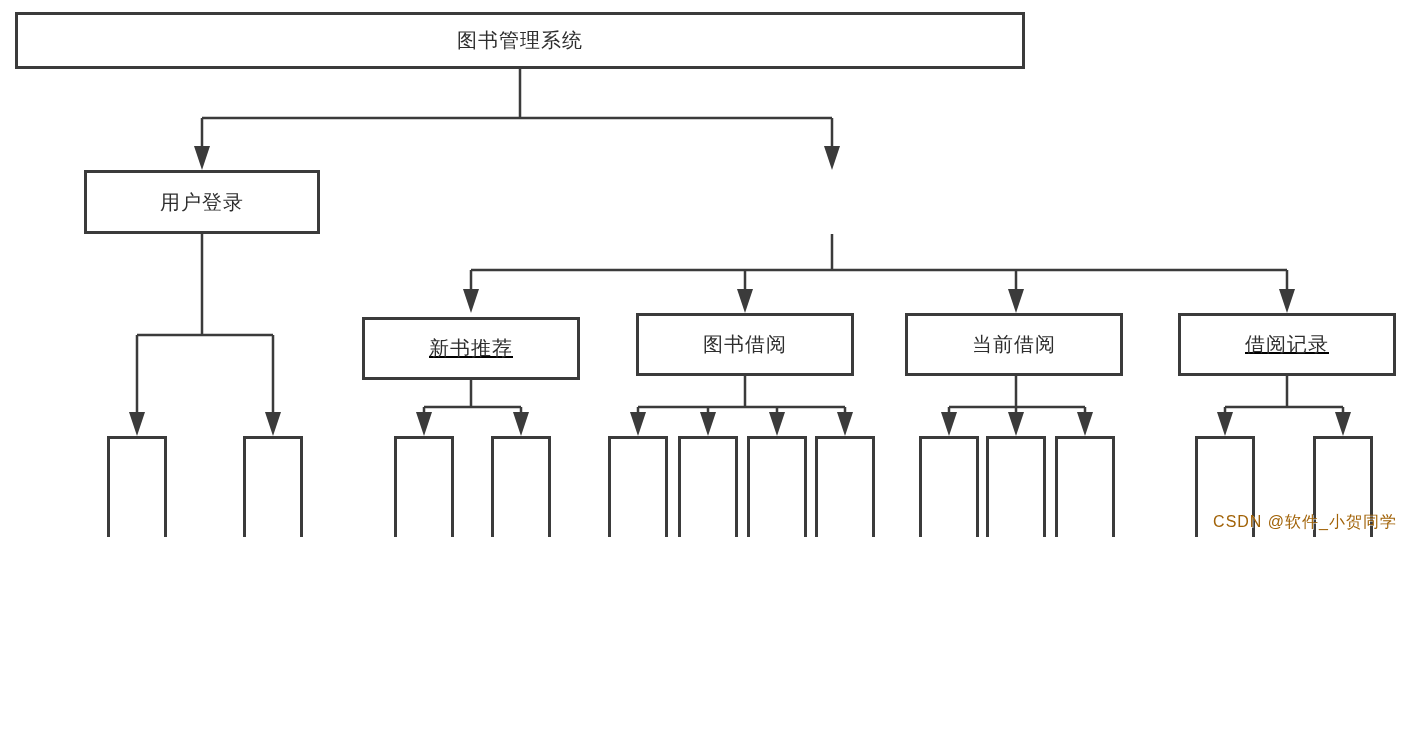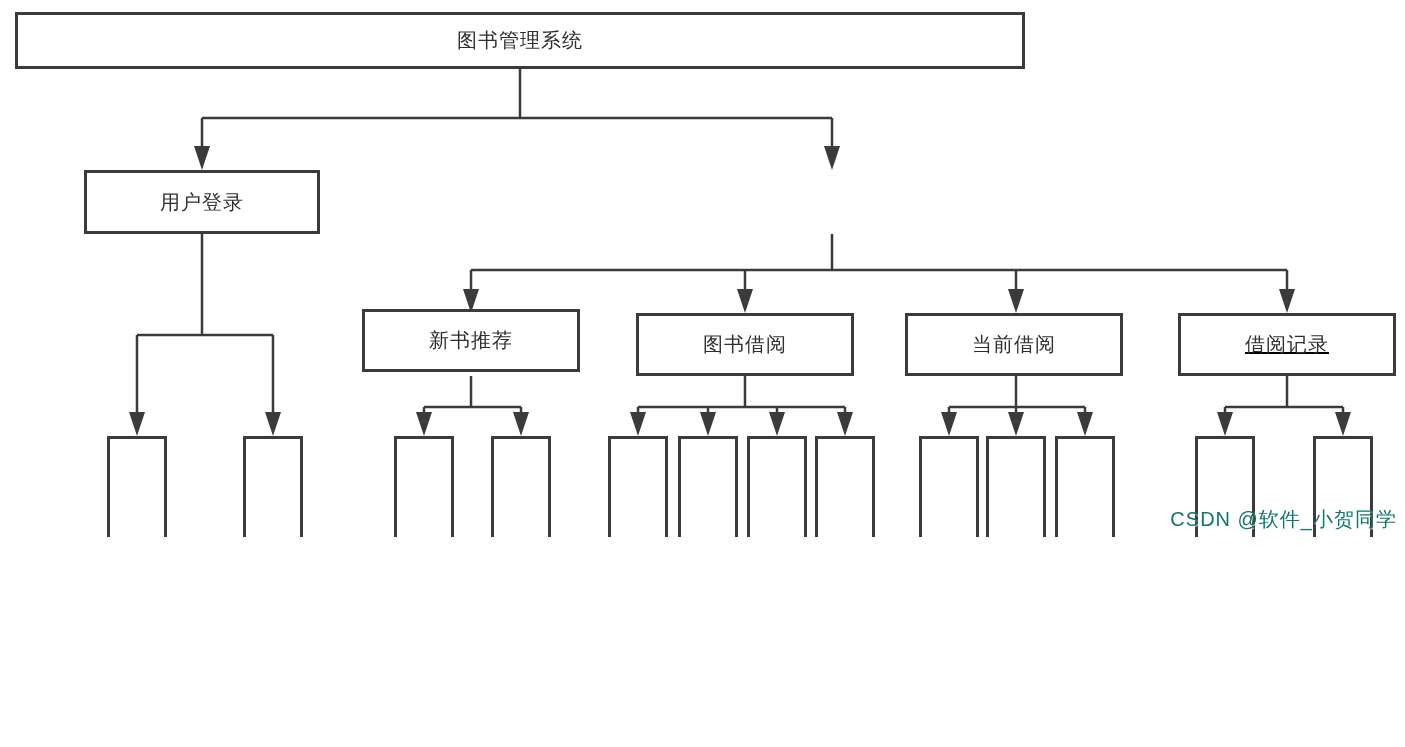--- a/index.html
+++ b/index.html
@@ -42,22 +42,22 @@
     text-orientation: mixed;
     letter-spacing: 4px;
     white-space: normal;
     line-height: 1.1;
   }
   .watermark {
     position: absolute;
     right: 8px;
     bottom: 4px;
     z-index: 3;
-    font-size: 20px;
-    color: #0f766e;
+    font-size: 16px;
+    color: #a16207;
     letter-spacing: 1px;
     text-shadow: 1px 1px 0 rgba(255,255,255,0.6);
   }
 </style>
 </head>
 <body>
 
 <div id="canvas">
 
   <svg id="connectors" width="1405" height="747" viewBox="0 0 1405 747">
@@ -96,21 +96,21 @@
   </svg>
 
   <div class="node" style="left:15px; top:12px; width:1010px; height:57px;">
     <span class="label">图书管理系统</span>
   </div>
 
   <div class="node" style="left:84px; top:170px; width:236px; height:64px;">
     <span class="label">用户登录</span>
   </div>
 
-  <div class="node" style="left:362px; top:309px; width:218px; height:63px;">
+  <div class="node" style="left:362px; top:317px; width:218px; height:63px;text-decoration:underline;">
     <span class="label">新书推荐</span>
   </div>
   <div class="node" style="left:636px; top:313px; width:218px; height:63px;">
     <span class="label">图书借阅</span>
   </div>
   <div class="node" style="left:905px; top:313px; width:218px; height:63px;">
     <span class="label">当前借阅</span>
   </div>
   <div class="node" style="left:1178px; top:313px; width:218px; height:63px;text-decoration:underline;">
     <span class="label">借阅记录</span>

